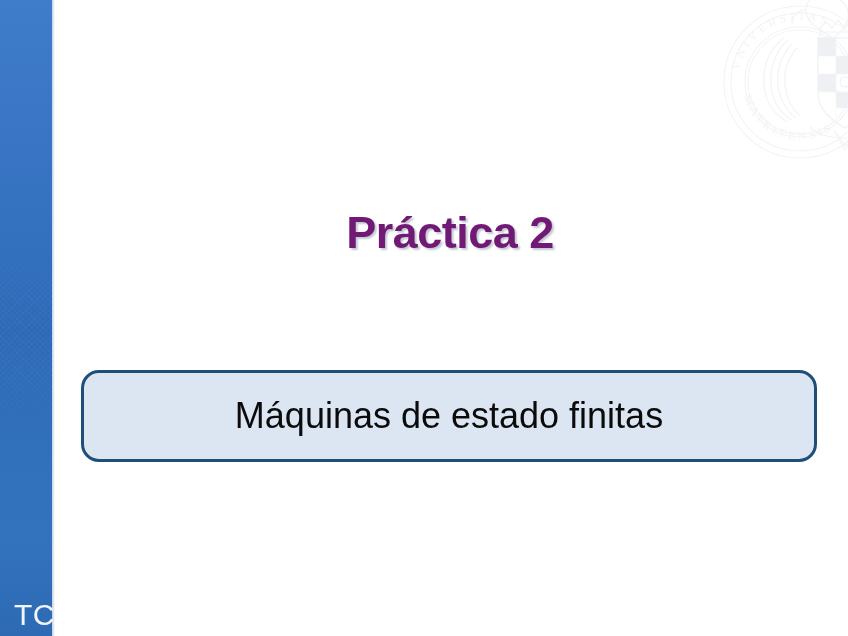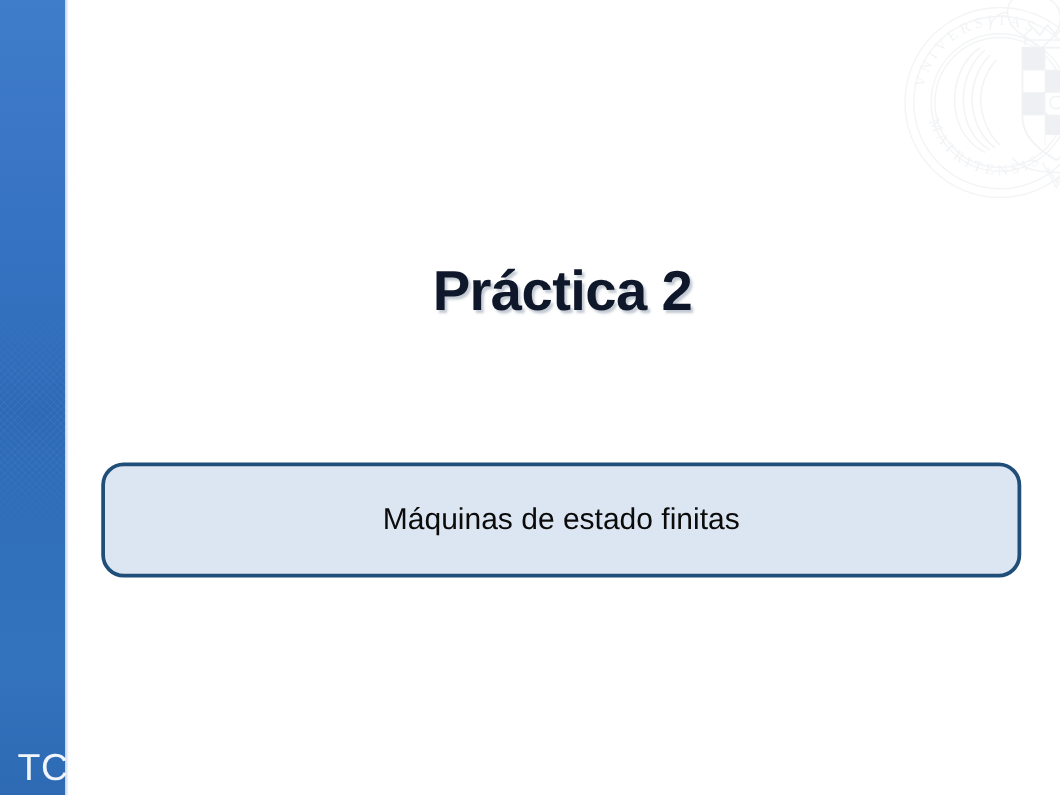--- a/index.html
+++ b/index.html
@@ -92,21 +92,21 @@
   .slide-title {
     position: absolute;
     left: 52px;
     top: 205px;
     width: 796px;
     text-align: center;
     font-family: "Liberation Sans", sans-serif;
     font-weight: bold;
     font-size: 45px;
     line-height: 55px;
-    color: #0f172a;
+    color: #701a75;
     letter-spacing: -0.5px;
     text-shadow: 2px 2px 2px rgba(120,135,155,.45);
     white-space: nowrap;
   }
 
   
   .subtitle-box {
     position: absolute;
     left: 81px;
     top: 370px;
@@ -115,21 +115,21 @@
     box-sizing: border-box;
     background: #dce6f2;
     border: 3px solid #1f4e79;
     border-radius: 18px;
     display: flex;
     align-items: center;
     justify-content: center;
   }
   .subtitle-text {
     font-family: "Liberation Sans", sans-serif;
-    font-size: 24px;
+    font-size: 36px;
     line-height: 38px;
     color: #0b0b0b;
     white-space: nowrap;
   }
 </style>
 </head>
 <body>
 
 <div class="slide">
 

